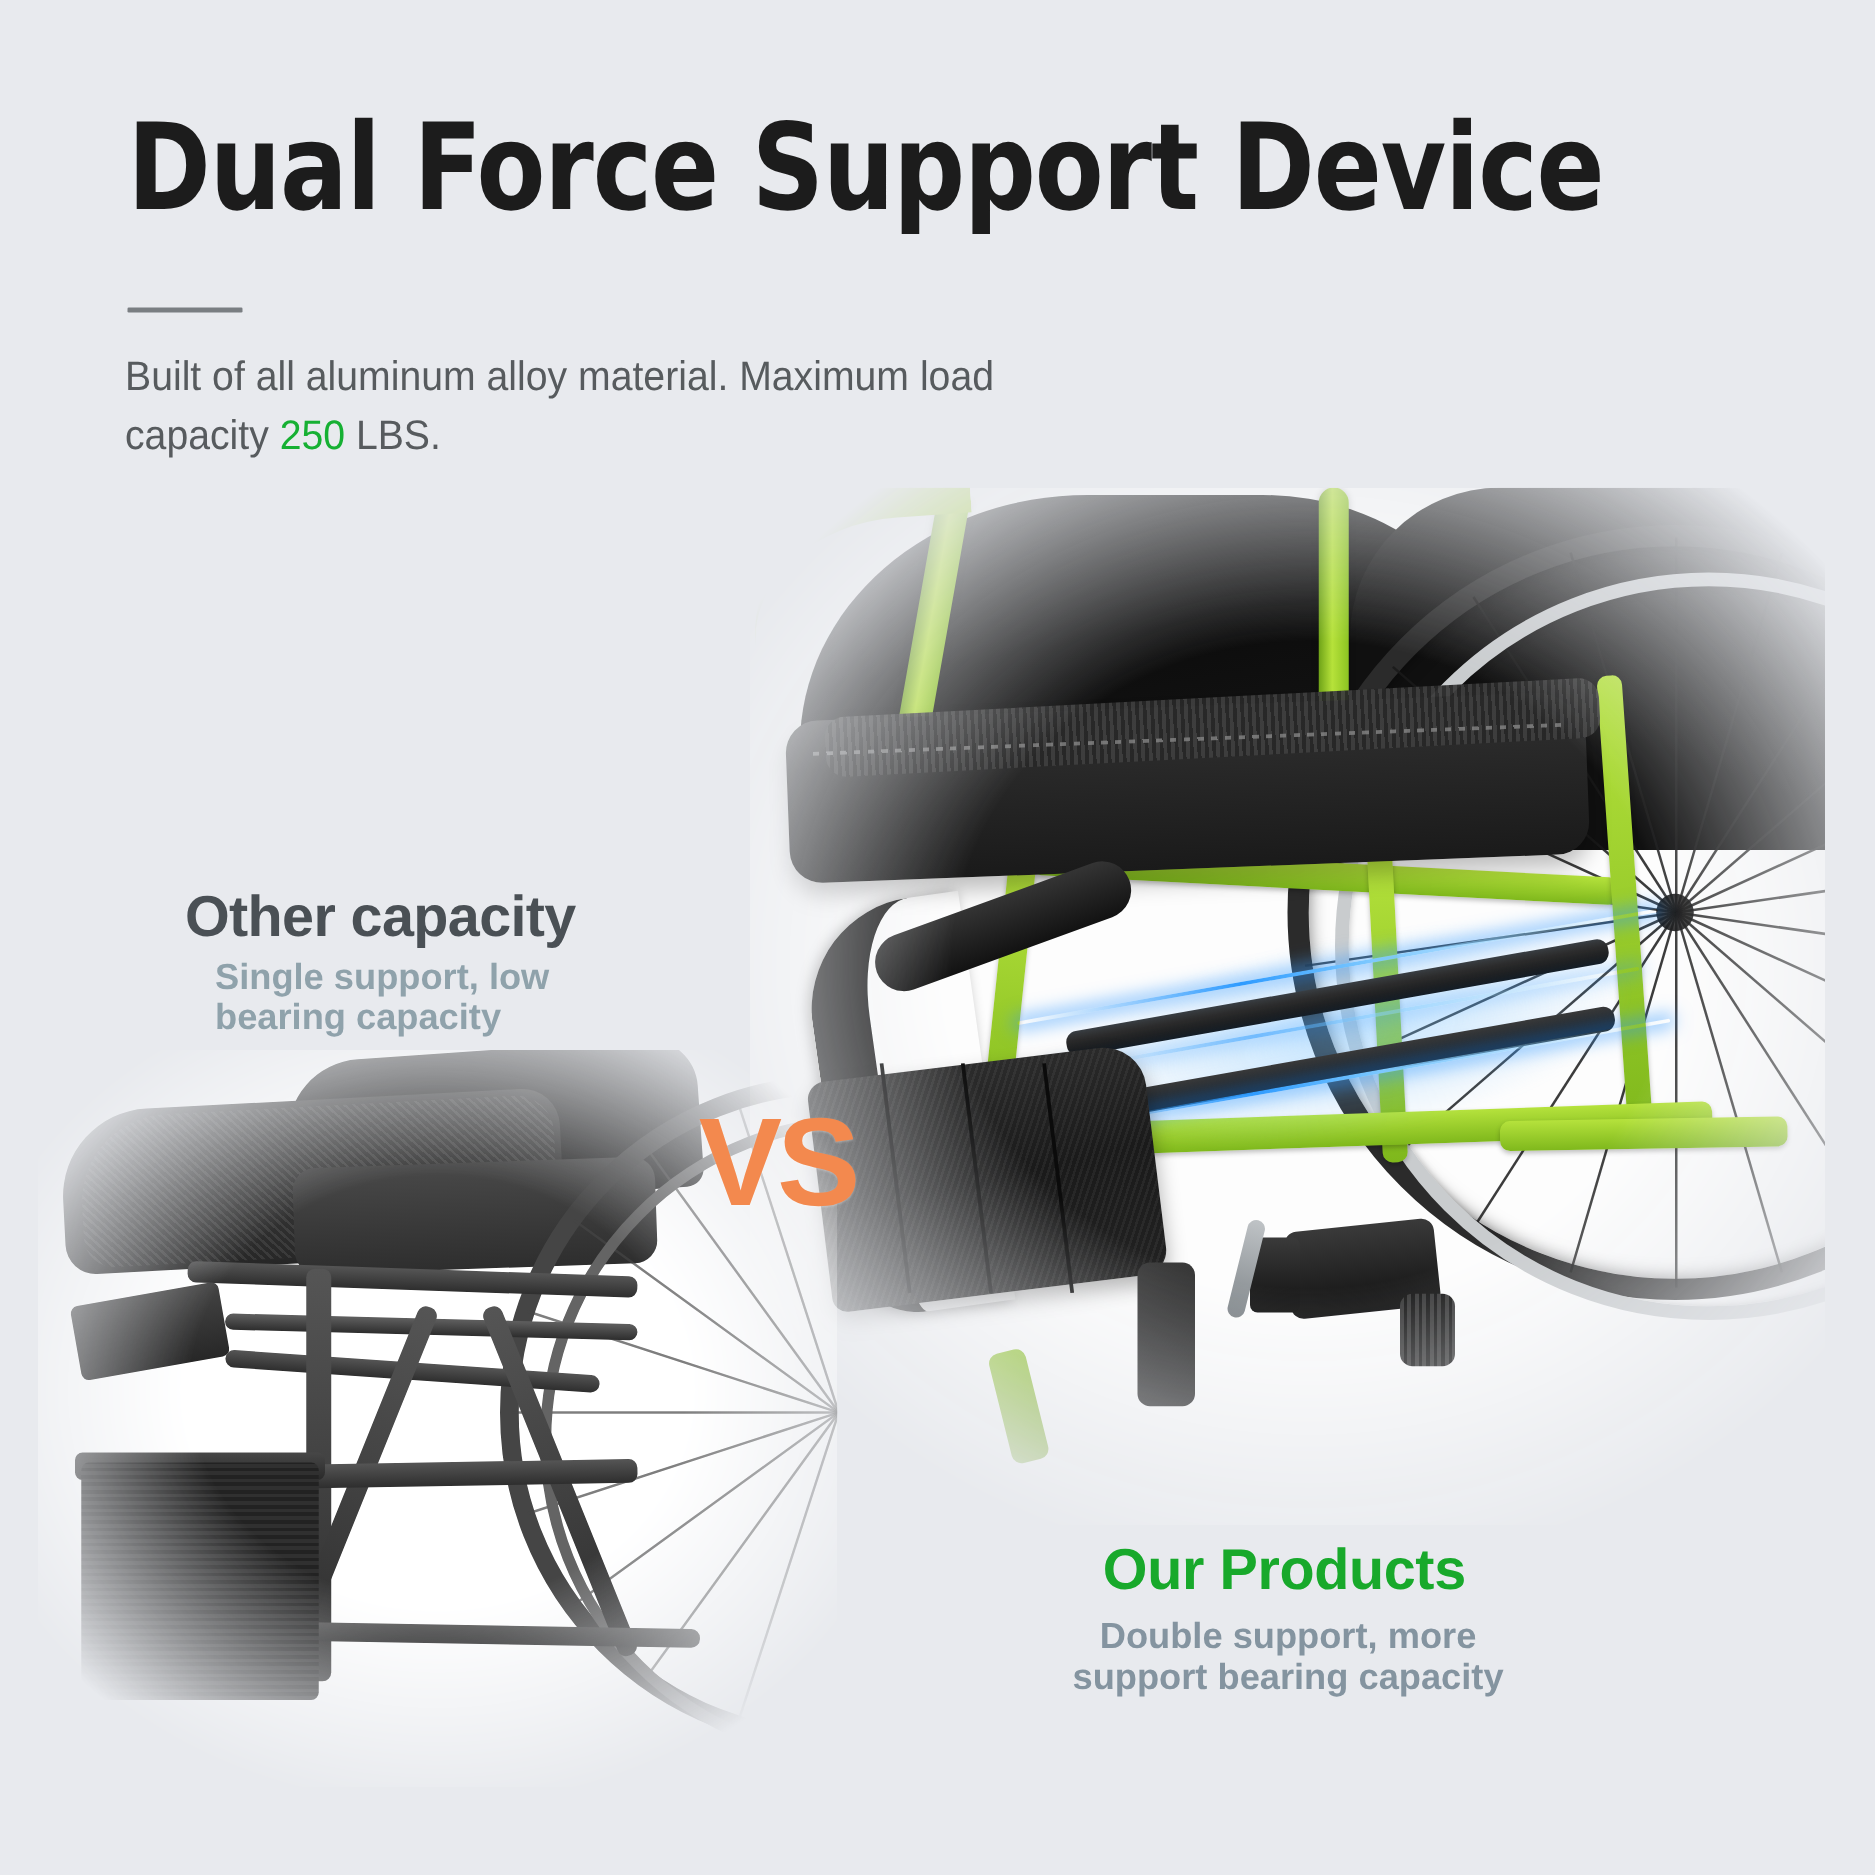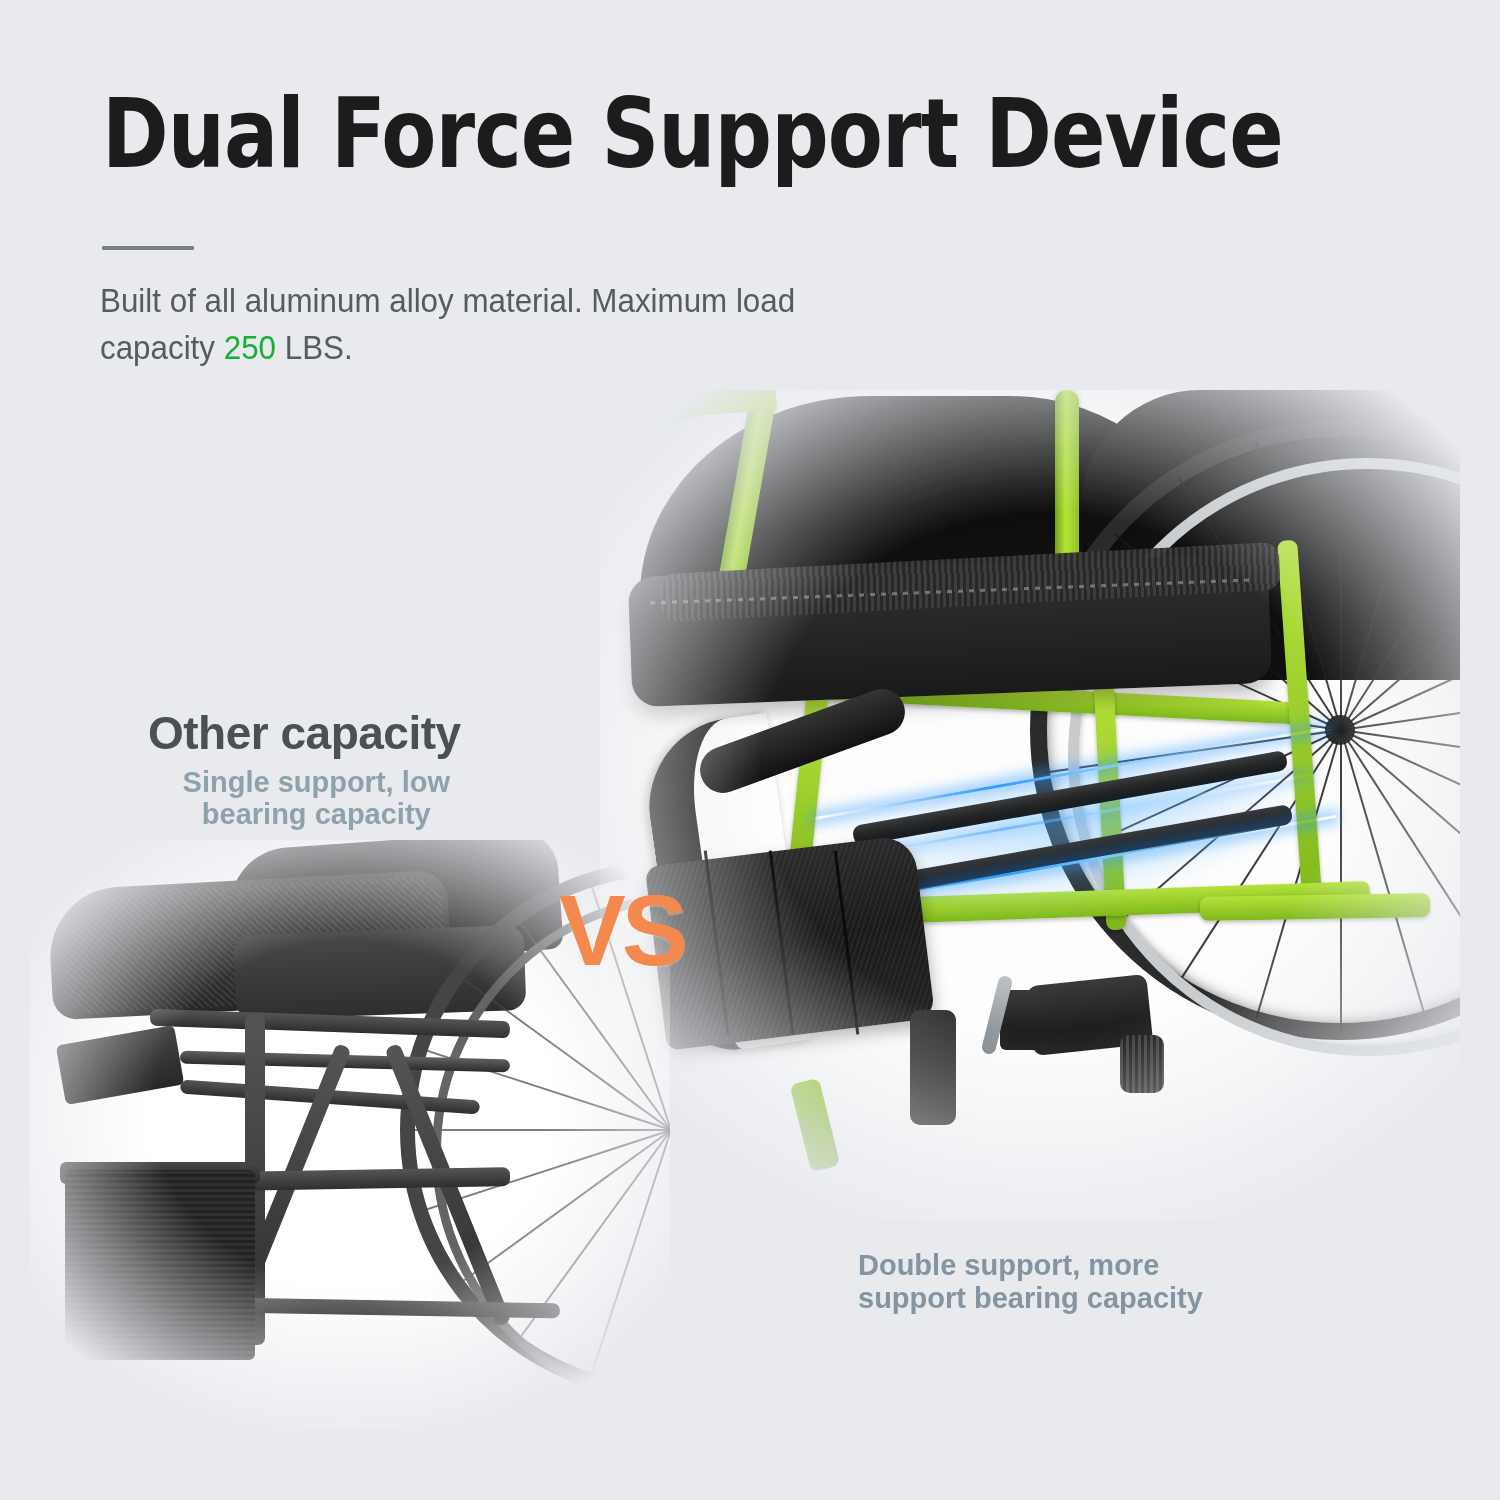--- a/index.html
+++ b/index.html
@@ -288,31 +288,31 @@
   }
 
   
   #label-others { position:absolute; left:148px; top:706px; }
   #label-others .heading {
     font-size:46px; font-weight:bold; color:#4A5055; letter-spacing:-0.5px;
     white-space:nowrap;
   }
   #label-others .caption {
     margin-top:6px; margin-left:24px;
-    font-size:29px; font-weight:bold; line-height:32px; color:#8FA2AB;text-align:center;
+    font-size:29px; font-weight:bold; line-height:32px; color:#8FA2AB;
   }
 
   #label-ours { position:absolute; left:852px; top:1228px; }
   #label-ours .heading {
     font-size:46px; font-weight:bold; color:#18A92B; letter-spacing:-0.3px;
     text-align:center; white-space:nowrap;
   }
   #label-ours .caption {
-    margin-top:21px; margin-left:6px;
-    font-size:29px; font-weight:bold; line-height:33px; color:#8494A0;
+    margin-top:11px; margin-left:6px;
+    font-size:29px; font-weight:bold; line-height:33px; color:#8494A0;text-align:center;
   }
 
   #vs-badge {
     position:absolute; left:559px; top:880px;
     font-size:100px; font-weight:bold; color:#F3894E;
     letter-spacing:-4px; line-height:1;
     text-shadow:0 1px 2px rgba(255,255,255,.35);
   }
 </style>
 </head>
@@ -438,20 +438,21 @@
 
   <div id="label-others">
     <div class="heading">Other capacity</div>
     <div class="caption">
       <div>Single support, low</div>
       <div>bearing capacity</div>
     </div>
   </div>
 
   <div id="label-ours">
+    <div class="heading">Our Products</div>
     <div class="caption">
       <div>Double support, more</div>
       <div>support bearing capacity</div>
     </div>
   </div>
 
   <div id="vs-badge">VS</div>
 
 </div>
 

